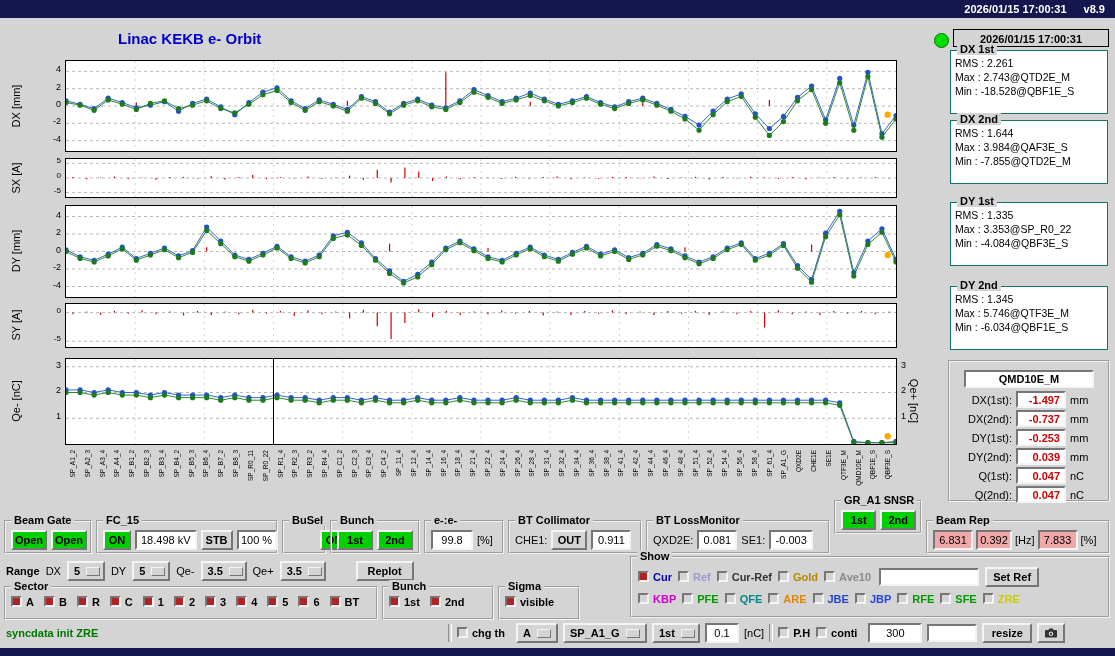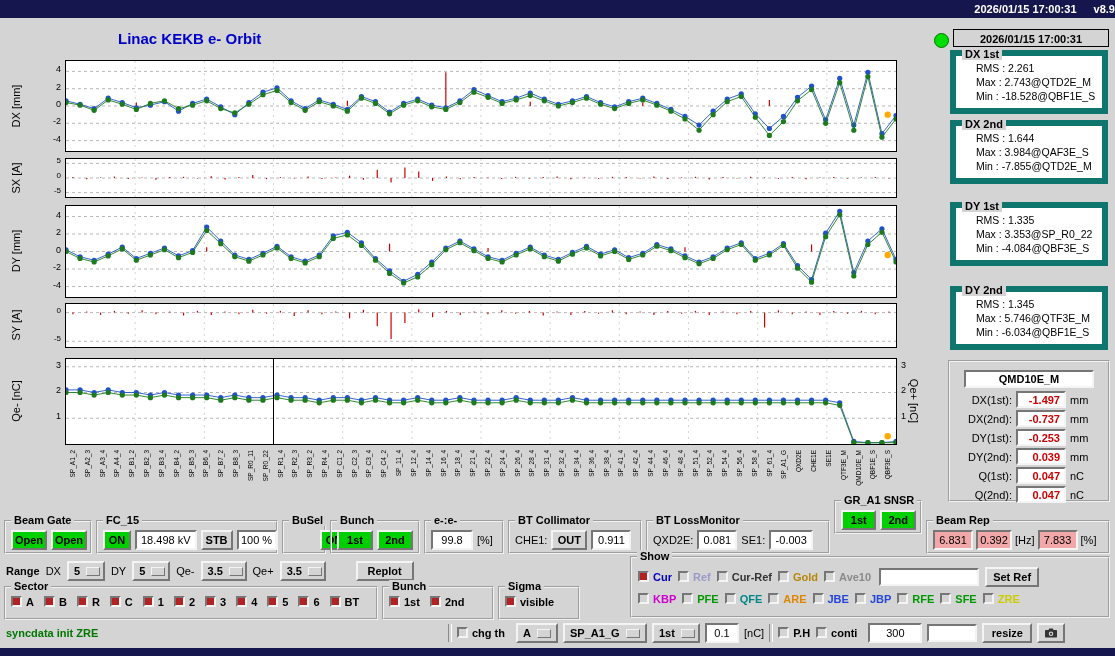--- a/index.html
+++ b/index.html
@@ -1,20 +1,20 @@
 <!DOCTYPE html>
 <html><head>
 <meta charset="utf-8">
 <style>
   html,body{margin:0;padding:0;background:#b0b0b0;}
   #app{position:relative;width:1115px;height:656px;background:#d4d4d4;overflow:hidden;
        font-family:"Liberation Sans",sans-serif;font-size:11px;color:#000;}
   .bar{position:absolute;left:0;width:1115px;background:#16164e;color:#fff;}
   #topbar{top:0;height:18px;line-height:18px;font-weight:bold;font-size:11px;text-align:right;
-          box-sizing:border-box;}
+          padding-right:10px;box-sizing:border-box;}
   #topbar span{margin-left:14px;}
   #botbar{top:648px;height:8px;}
   #main-title{position:absolute;left:118px;top:30px;color:#0000cc;font-size:15px;font-weight:bold;}
 
   .plot{position:absolute;left:65px;width:832px;background:#fff;border:1px solid #000;box-sizing:border-box;}
   #plot-dx{top:60px;height:92px;}
   #plot-sx{top:158px;height:40px;}
   #plot-dy{top:205px;height:93px;}
   #plot-sy{top:303px;height:45px;}
   #plot-qe{top:358px;height:87px;}
@@ -26,24 +26,24 @@
   .ticklabR{position:absolute;width:24px;text-align:left;font-size:9px;}
   #x-axis-labels{position:absolute;left:65px;top:448px;width:832px;height:62px;overflow:hidden;}
   .xlab{position:absolute;top:2px;writing-mode:vertical-rl;transform:rotate(180deg);
         font-size:6.5px;line-height:7px;white-space:nowrap;color:#000;}
 
   #led{position:absolute;left:934px;top:33px;width:13px;height:13px;border-radius:50%;
        background:#00dd00;border:1px solid #007700;}
   #stamp{position:absolute;left:953px;top:29px;width:156px;height:18px;line-height:18px;text-align:center;
          border:1px solid #000;font-weight:bold;background:#d4d4d4;box-sizing:border-box;}
 
-  .statbox{position:absolute;left:950px;width:158px;height:64px;background:#fff;border:6px solid #0f766e;
+  .statbox{position:absolute;left:950px;width:158px;height:64px;background:#fff;border:1px solid #0f766e;
            box-sizing:border-box;padding-top:5px;}
   .stattitle{position:absolute;top:-8px;left:6px;background:#d4d4d4;padding:0 3px;font-weight:bold;font-size:11px;}
-  .statline{font-size:10.5px;padding:1px 20px;white-space:nowrap;}
+  .statline{font-size:10.5px;padding:1px 4px;white-space:nowrap;}
 
   .groupbox{position:absolute;border:2px groove #f2f2f2;box-sizing:border-box;}
   .gtitle{position:absolute;top:-8px;left:5px;background:#d4d4d4;padding:0 3px;font-size:11px;font-weight:bold;white-space:nowrap;}
   .gx{display:flex;align-items:center;gap:4px;padding:8px 4px 0 5px;}
 
   .btn{display:inline-flex;align-items:center;justify-content:center;height:20px;box-sizing:border-box;
        padding:0 6px;background:#d4d4d4;font-size:11px;font-weight:bold;cursor:default;white-space:nowrap;
        border-top:2px solid #f4f4f4;border-left:2px solid #f4f4f4;border-bottom:2px solid #767676;border-right:2px solid #767676;}
   .btn.green{background:#00cf00;}
   .field{display:inline-flex;align-items:center;justify-content:center;height:20px;box-sizing:border-box;

